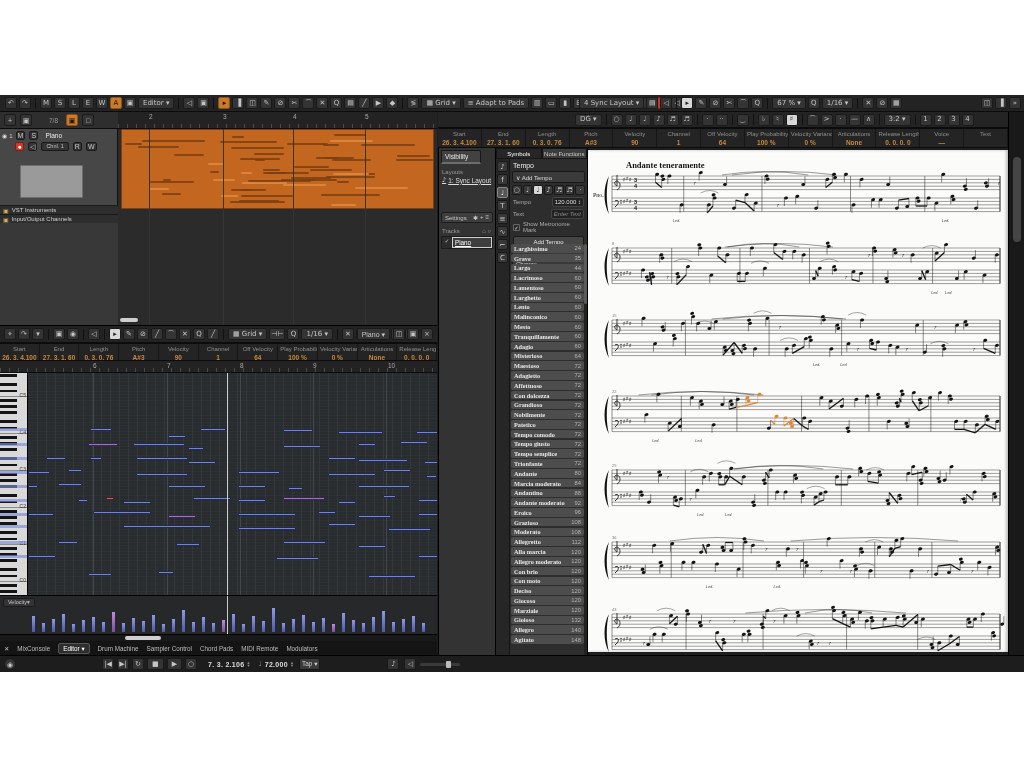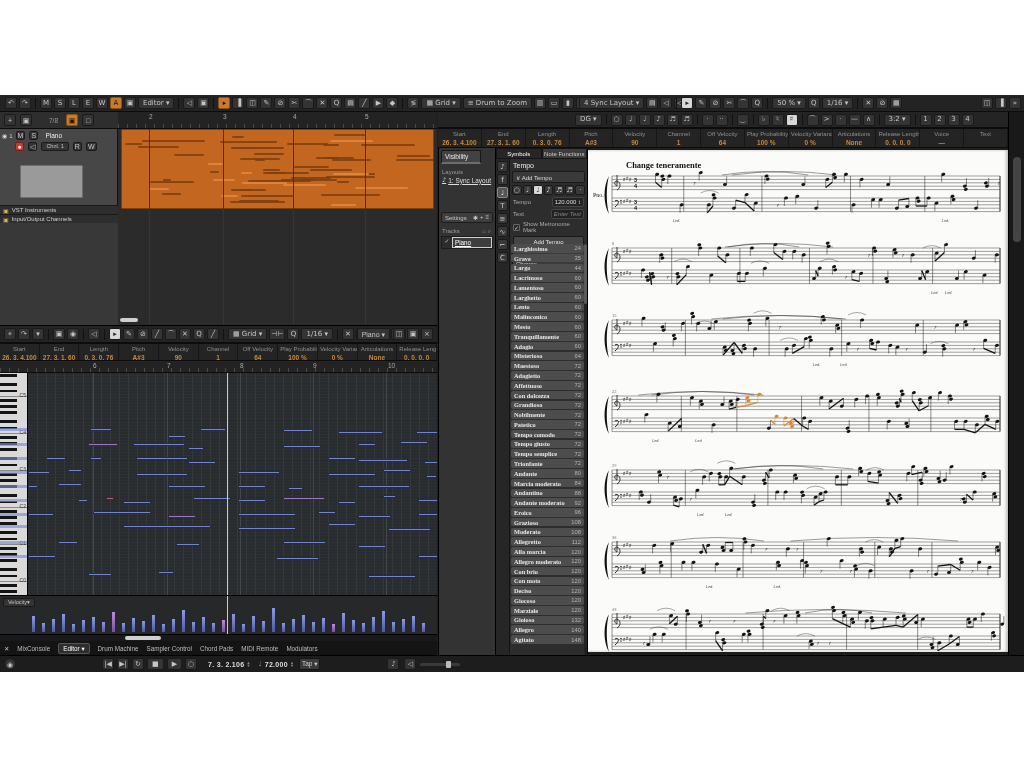--- a/index.html
+++ b/index.html
@@ -127,21 +127,21 @@
           <span class="tbtn glyph">⌒</span>
           <span class="tbtn glyph">✕</span>
           <span class="tbtn glyph">Q</span>
           <span class="tbtn glyph">▤</span>
           <span class="tbtn glyph">╱</span>
           <span class="tbtn glyph">▶</span>
           <span class="tbtn glyph">◆</span>
           <span class="tbsep"></span>
           <span class="tbtn glyph">≶</span>
           <span class="tbtn glyph wide">▦ Grid ▾</span>
-          <span class="tbtn glyph wide">≡ Drum to Zoom</span>
+          <span class="tbtn glyph wide">≡ Adapt to Pads</span>
           <span class="tbtn glyph">▥</span>
           <span class="tbtn glyph">▭</span>
           <span class="tbtn glyph">▮</span>
           <span class="tbtn glyph">⊞</span>
           <span class="tbsep"></span>
           <span class="tbtn glyph">⌖</span>
           <span class="tbsep"></span>
           <span class="tbtn glyph">▢</span>
           <span class="tbtn glyph">◫</span>
           <span class="tbtn glyph">△</span>
@@ -153,21 +153,21 @@
           <span class="tbtn glyph">▤</span>
           <span class="tbtn glyph">◁</span>
           <span class="tbsep"></span>
           <span class="tbtn glyph white">▸</span>
           <span class="tbtn glyph">✎</span>
           <span class="tbtn glyph">⊘</span>
           <span class="tbtn glyph">✂</span>
           <span class="tbtn glyph">⌒</span>
           <span class="tbtn glyph">Q</span>
           <span class="tbsep"></span>
-          <span class="tbtn glyph wide">50 % ▾</span>
+          <span class="tbtn glyph wide">67 % ▾</span>
           <span class="tbtn glyph">Q</span>
           <span class="tbtn glyph wide">1/16 ▾</span>
           <span class="tbsep"></span>
           <span class="tbtn glyph">✕</span>
           <span class="tbtn glyph">⊘</span>
           <span class="tbtn glyph">▦</span>
         </div>
     <div id="tbFar" style="display:flex;align-items:center;position:absolute;right:2px;">
           <span class="tbtn glyph">◫</span>
           <span class="tbtn glyph">▐</span>
@@ -919,21 +919,21 @@
               <span class="tb">148</span>
             </div>
           </div>
       <div class="lscroll">
             <div class="lthumb"></div>
           </div>
     </div>
   </div>
 
   <div class="scorepage">
-    <div class="stitle">Change teneramente</div>
+    <div class="stitle">Andante teneramente</div>
     <div class="pno">Pno.</div>
     <svg id="scoreSvg" width="420" height="502" viewBox="0 0 420 502">
           <path d="M21 26 C15 36,15 54,21 64 C18 54,18 36,21 26 Z" fill="#111"></path>
           <line x1="24" y1="26" x2="412" y2="26" stroke="#2a2a2a" stroke-width="0.45"></line>
           <line x1="24" y1="29.4" x2="412" y2="29.4" stroke="#2a2a2a" stroke-width="0.45"></line>
           <line x1="24" y1="32.8" x2="412" y2="32.8" stroke="#2a2a2a" stroke-width="0.45"></line>
           <line x1="24" y1="36.2" x2="412" y2="36.2" stroke="#2a2a2a" stroke-width="0.45"></line>
           <line x1="24" y1="39.6" x2="412" y2="39.6" stroke="#2a2a2a" stroke-width="0.45"></line>
           <line x1="24" y1="48" x2="412" y2="48" stroke="#2a2a2a" stroke-width="0.45"></line>
           <line x1="24" y1="51.4" x2="412" y2="51.4" stroke="#2a2a2a" stroke-width="0.45"></line>

